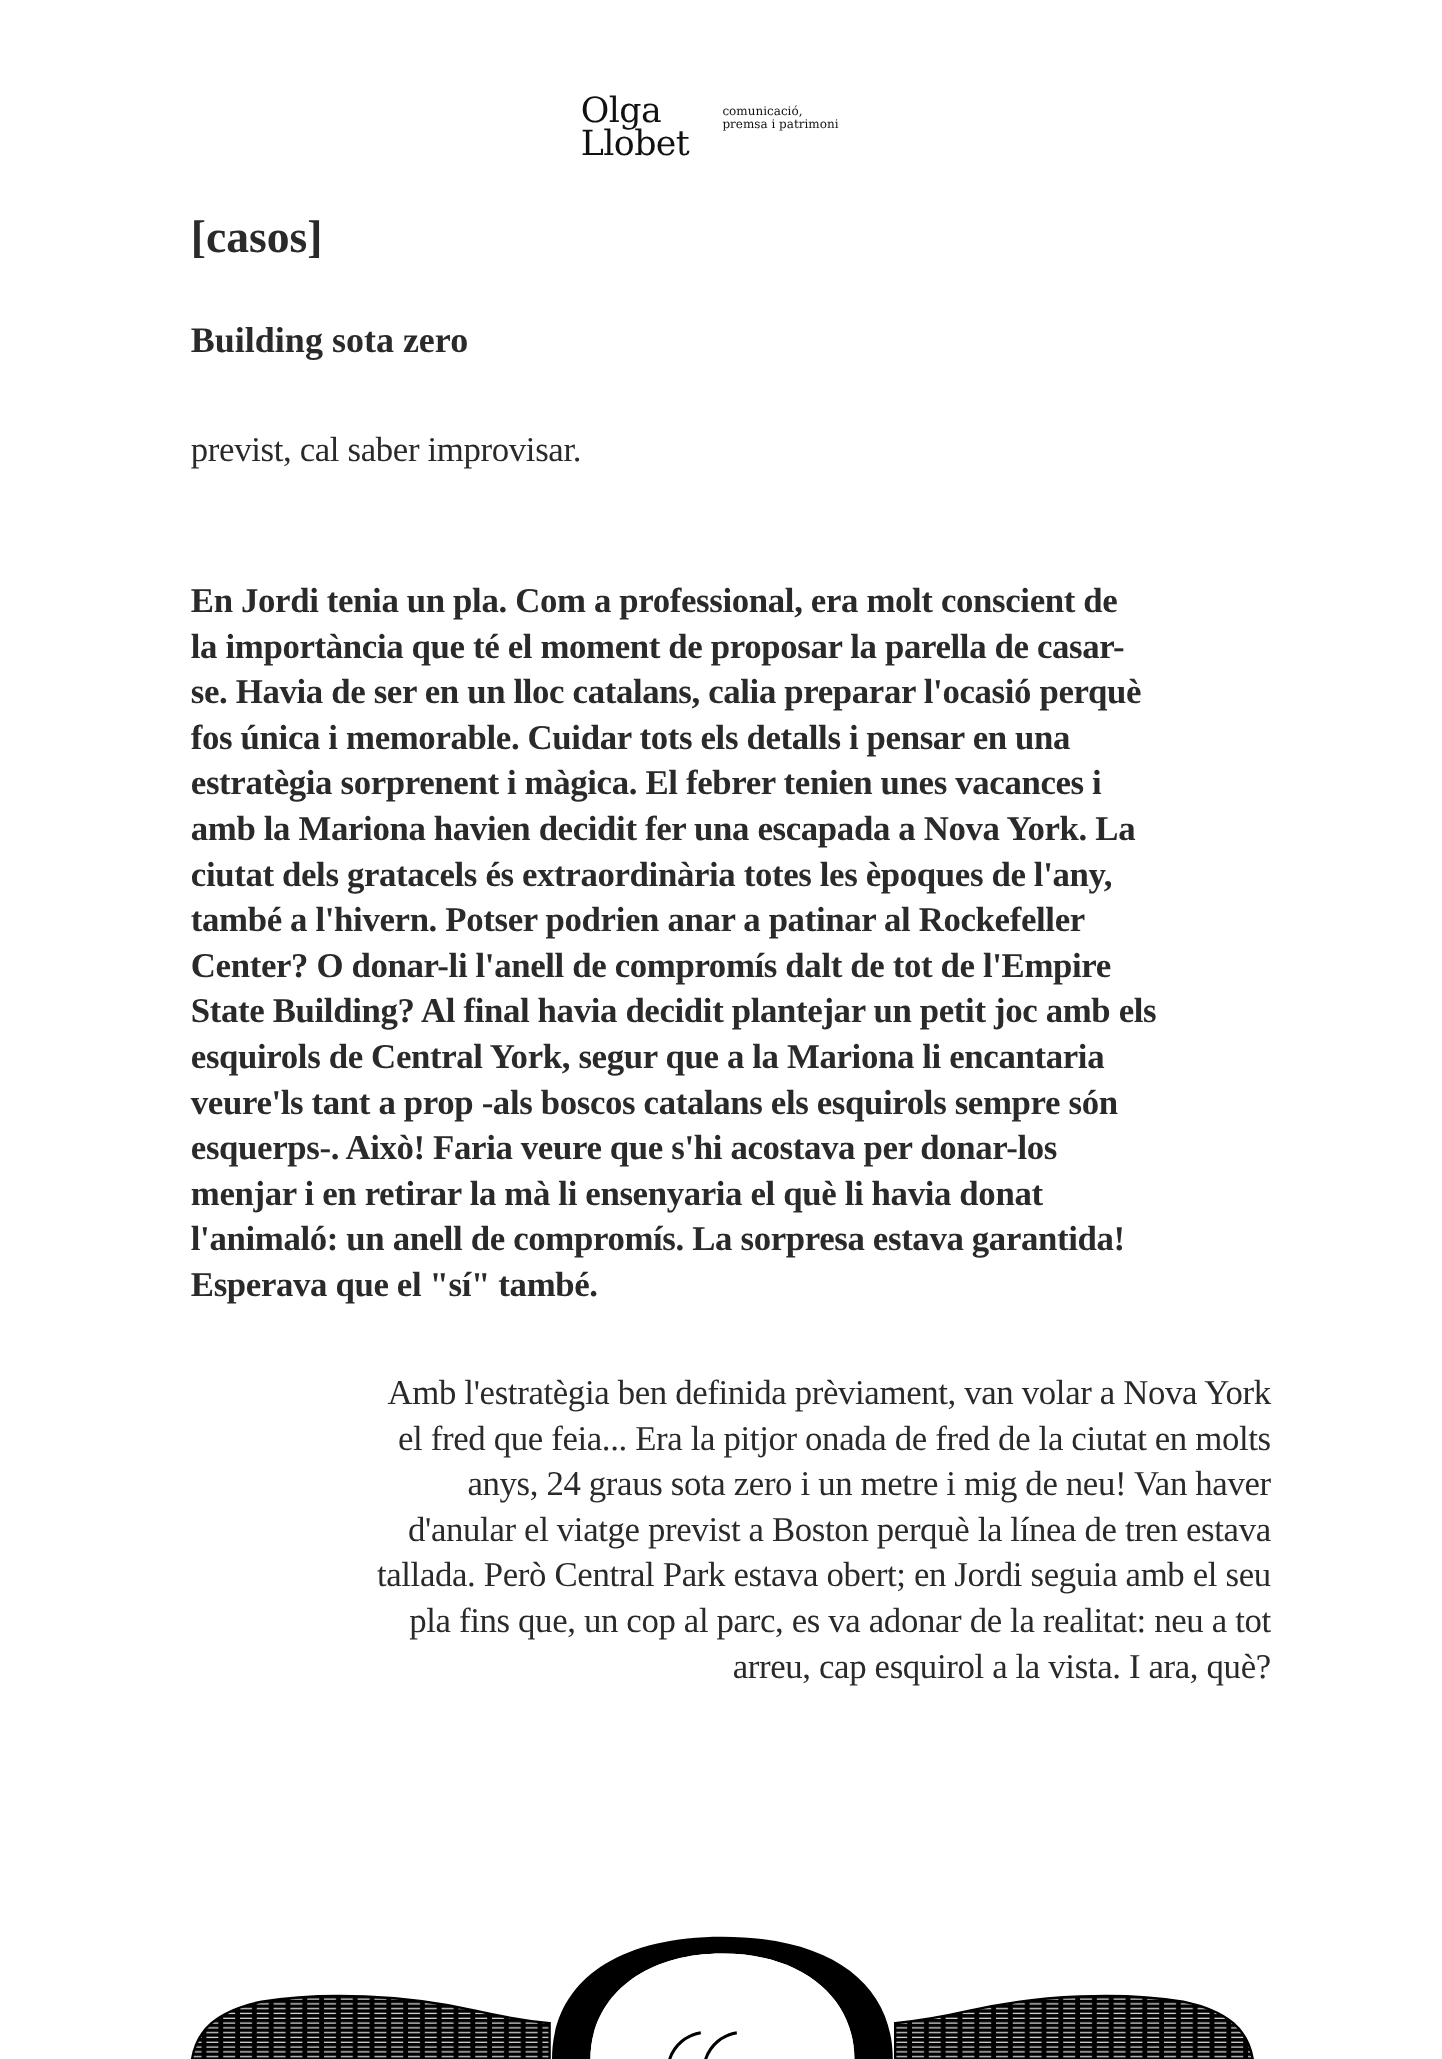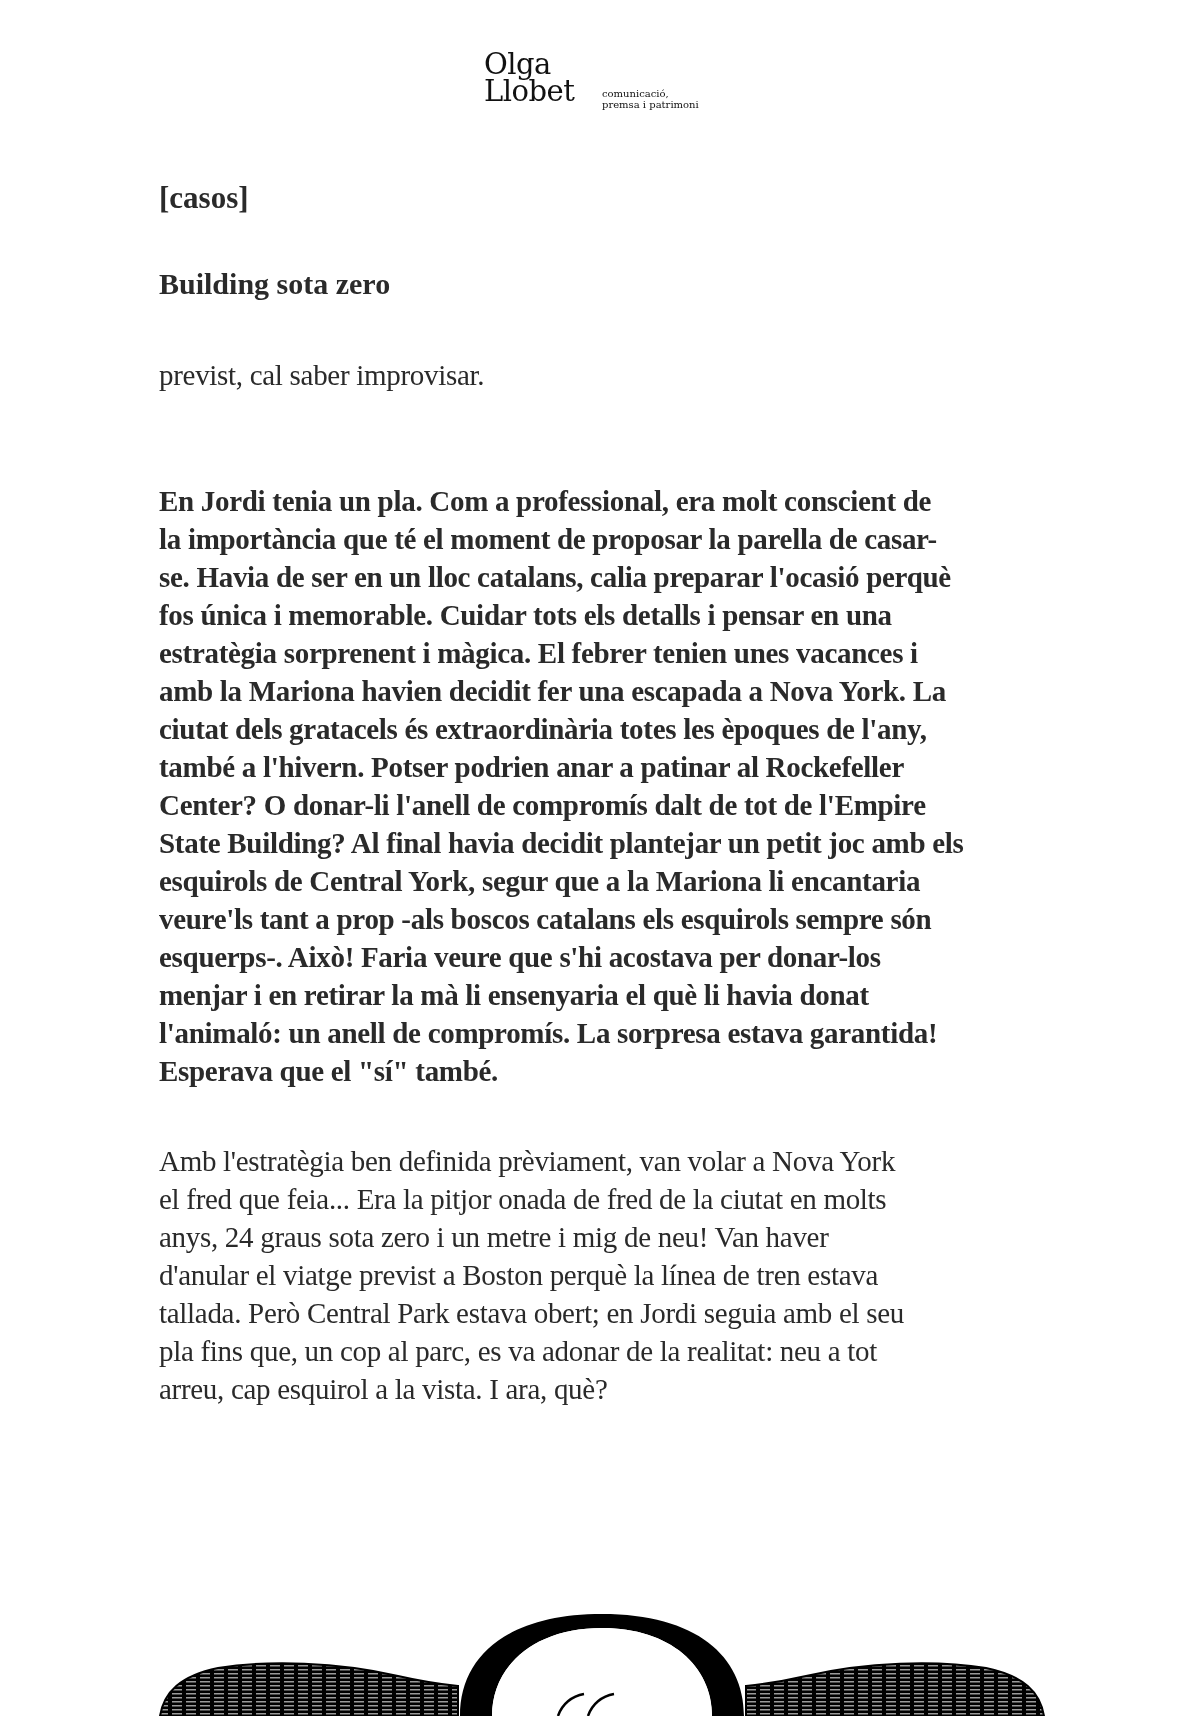--- a/index.html
+++ b/index.html
@@ -9,44 +9,44 @@
       color: #2a2a2a;
     }
     .logo {
       position: absolute; left: 484px; top: 50px; width: 240px; height: 72px;
     }
     .logo-name {
       position: absolute; left: 0; top: 0;
       font-family: "DejaVu Serif", serif;
       font-size: 29px; line-height: 29px; color: #111; letter-spacing: -0.5px;
     }
-    .logo-name .l1 { display:block; }
+    .logo-name .l1 { display:block;margin-top:28px; }
     .logo-name .l2 { display:block; margin-top: -2px; }
     .logo-tagline {
       position: absolute; left: 118px; top: 38px;
       font-family: "DejaVu Serif", serif;
       font-size: 10px; line-height: 11px; color: #111;
     }
     .section-tag {
       position: absolute; left: 159px; top: 180px;
-      font-weight: bold; font-size: 31px; line-height: 36px; color: #2a2a2a;
+      font-weight: bold; font-size: 38px; line-height: 36px; color: #2a2a2a;
     }
     .title {
       position: absolute; left: 159px; top: 266px;
       font-weight: bold; font-size: 30px; line-height: 36px; color: #2a2a2a;
     }
     .body-text {
       position: absolute; left: 159px; width: 900px;
       font-size: 29px; line-height: 38px; color: #2a2a2a;
       letter-spacing: -0.3px;
     }
     .body-text .line { display: block; white-space: nowrap; }
     #p1 { top: 356px; }
     #p2 { top: 482px; font-weight: bold; }
-    #p3 { top: 1142px; }
+    #p3 { top: 1142px; text-align: right; }
     .footer-art {
       position: absolute; left: 158px; top: 1596px; width: 888px; height: 120px;
     }
   </style>
 </head>
 <body>
 
 <div class="logo">
   <div class="logo-name">
     <span class="l1">Olga</span>

